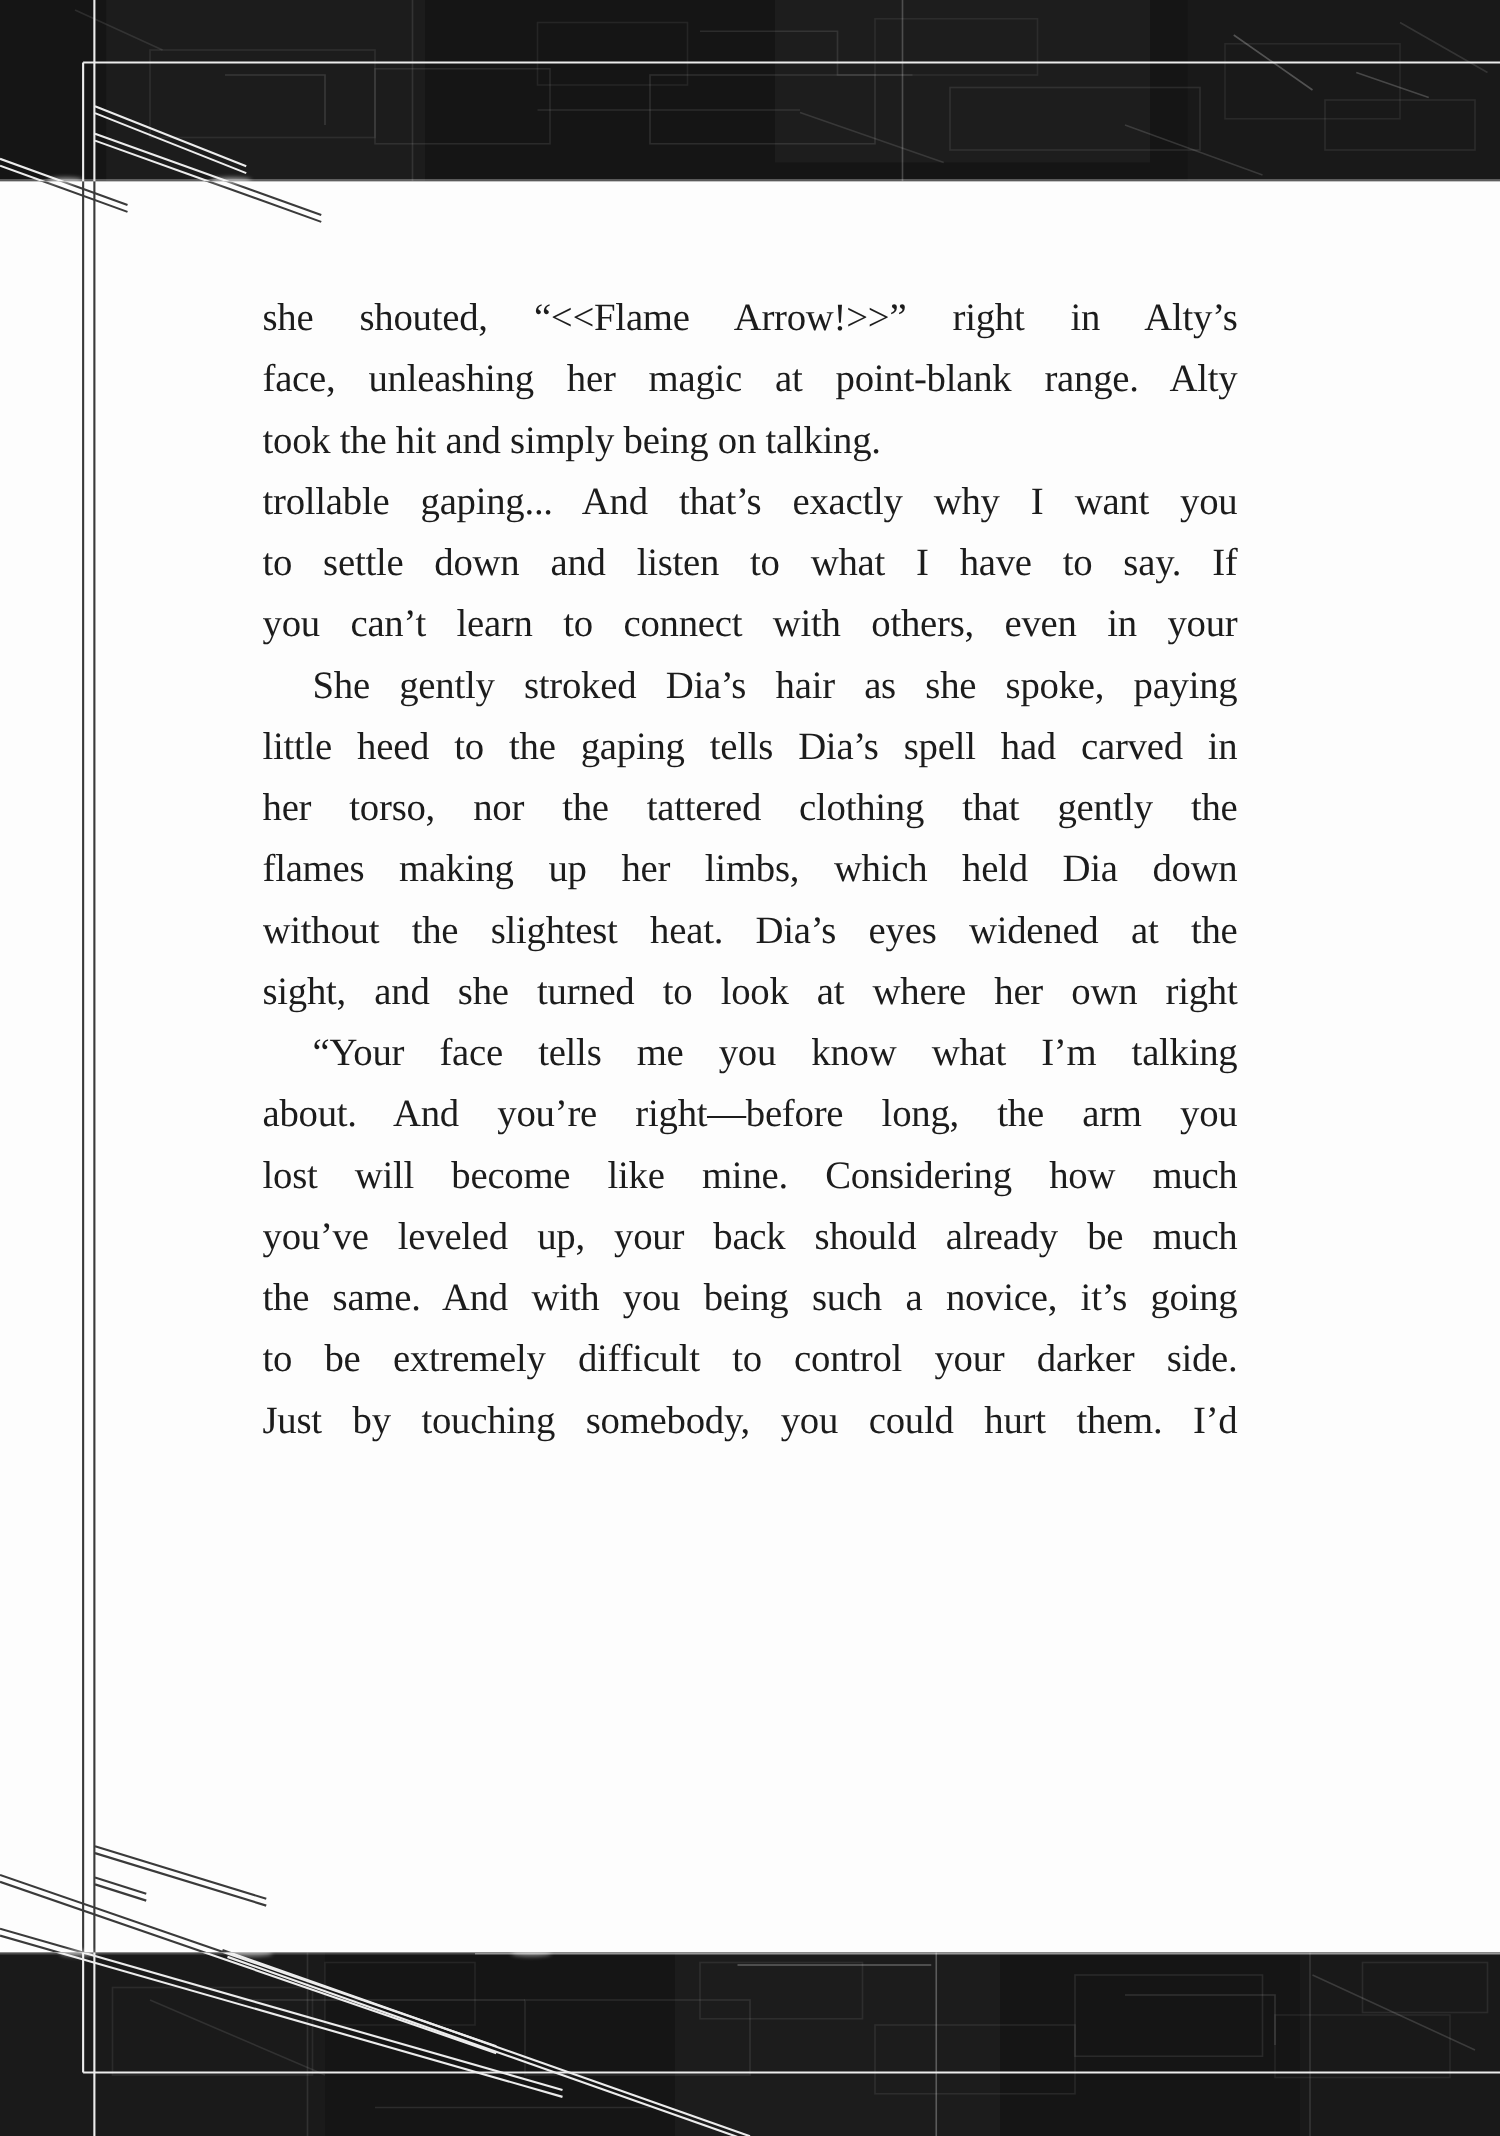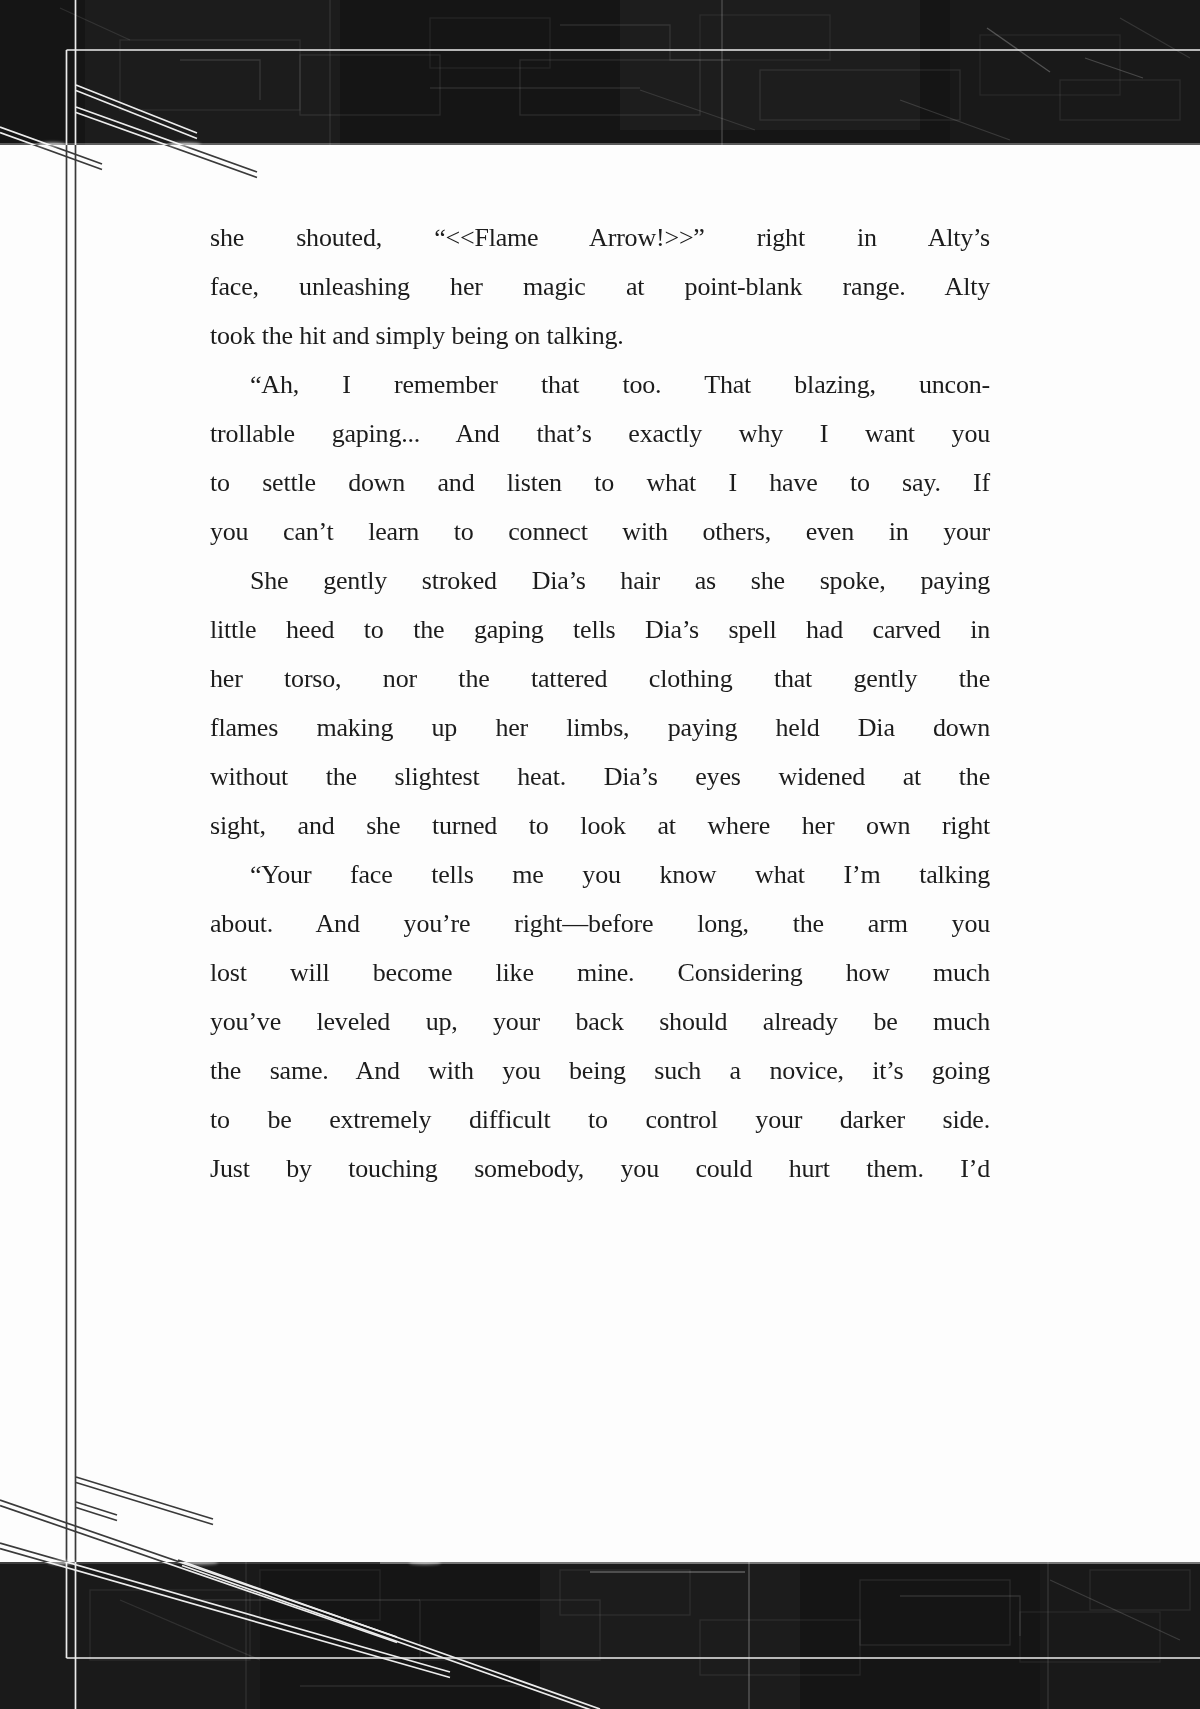--- a/index.html
+++ b/index.html
@@ -13,24 +13,24 @@
   }
   .deco-svg{
     position:absolute;
     left:0;top:0;
     width:1200px;height:1709px;
     display:block;
   }
   .textblock{
     position:absolute;
     left:210px;
-    top:213px;
+    top:229px;
     width:780px;
     color:#1c1c1c;
-    font-size:26px;
+    font-size:31px;
     letter-spacing:-0.2px;
     z-index:5;
   }
   .para{margin:0;padding:0;}
   .ln{
     height:49px;
     line-height:49px;
     text-align:justify;
     text-align-last:justify;
     overflow:visible;
@@ -157,31 +157,30 @@
 
   <div class="textblock">
 
     <div class="para">
       <div class="ln">she shouted, “&lt;&lt;Flame Arrow!&gt;&gt;” right in Alty’s</div>
       <div class="ln">face, unleashing her magic at point-blank range. Alty</div>
       <div class="ln end">took the hit and simply being on talking.</div>
     </div>
 
     <div class="para">
-      <div class="ln ind">“Ah, I remember that too. That blazing, uncon-</div>
       <div class="ln">trollable gaping... And that’s exactly why I want you</div>
       <div class="ln">to settle down and listen to what I have to say. If</div>
       <div class="ln">you can’t learn to connect with others, even in your</div>
     </div>
 
     <div class="para">
       <div class="ln ind">She gently stroked Dia’s hair as she spoke, paying</div>
       <div class="ln">little heed to the gaping tells Dia’s spell had carved in</div>
       <div class="ln">her torso, nor the tattered clothing that gently the</div>
-      <div class="ln">flames making up her limbs, paying held Dia down</div>
+      <div class="ln">flames making up her limbs, which held Dia down</div>
       <div class="ln">without the slightest heat. Dia’s eyes widened at the</div>
       <div class="ln">sight, and she turned to look at where her own right</div>
     </div>
 
     <div class="para">
       <div class="ln ind">“Your face tells me you know what I’m talking</div>
       <div class="ln">about. And you’re right—before long, the arm you</div>
       <div class="ln">lost will become like mine. Considering how much</div>
       <div class="ln">you’ve leveled up, your back should already be much</div>
       <div class="ln">the same. And with you being such a novice, it’s going</div>

